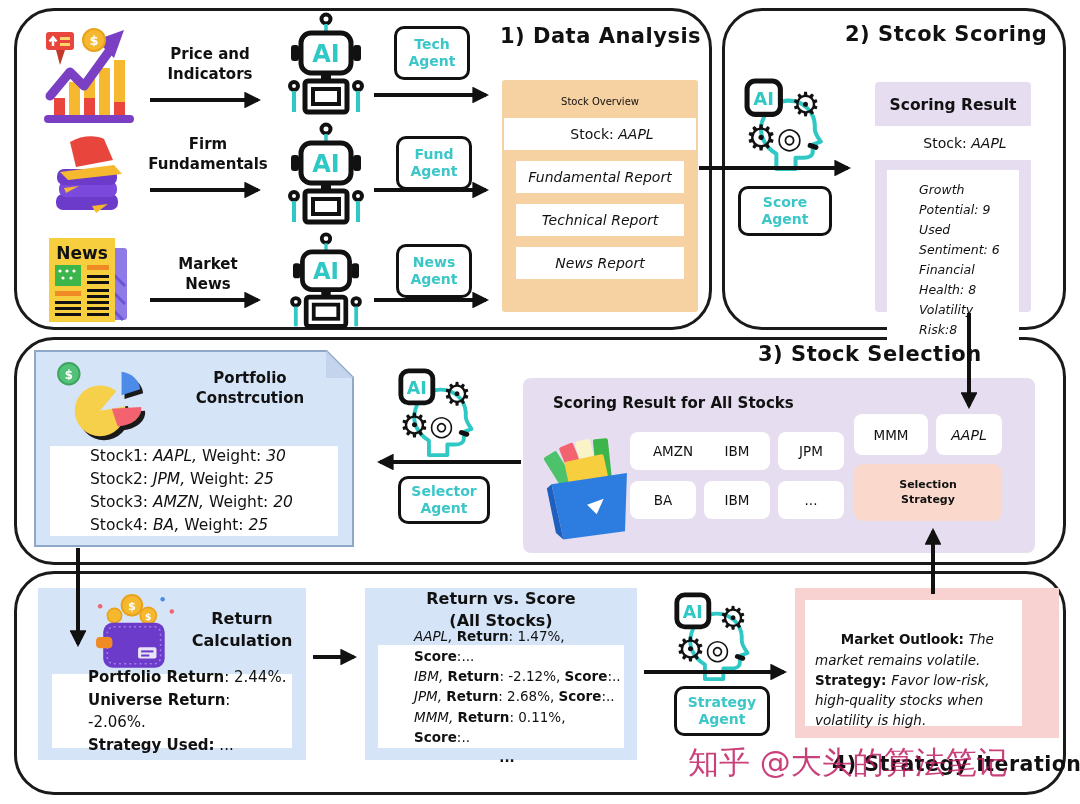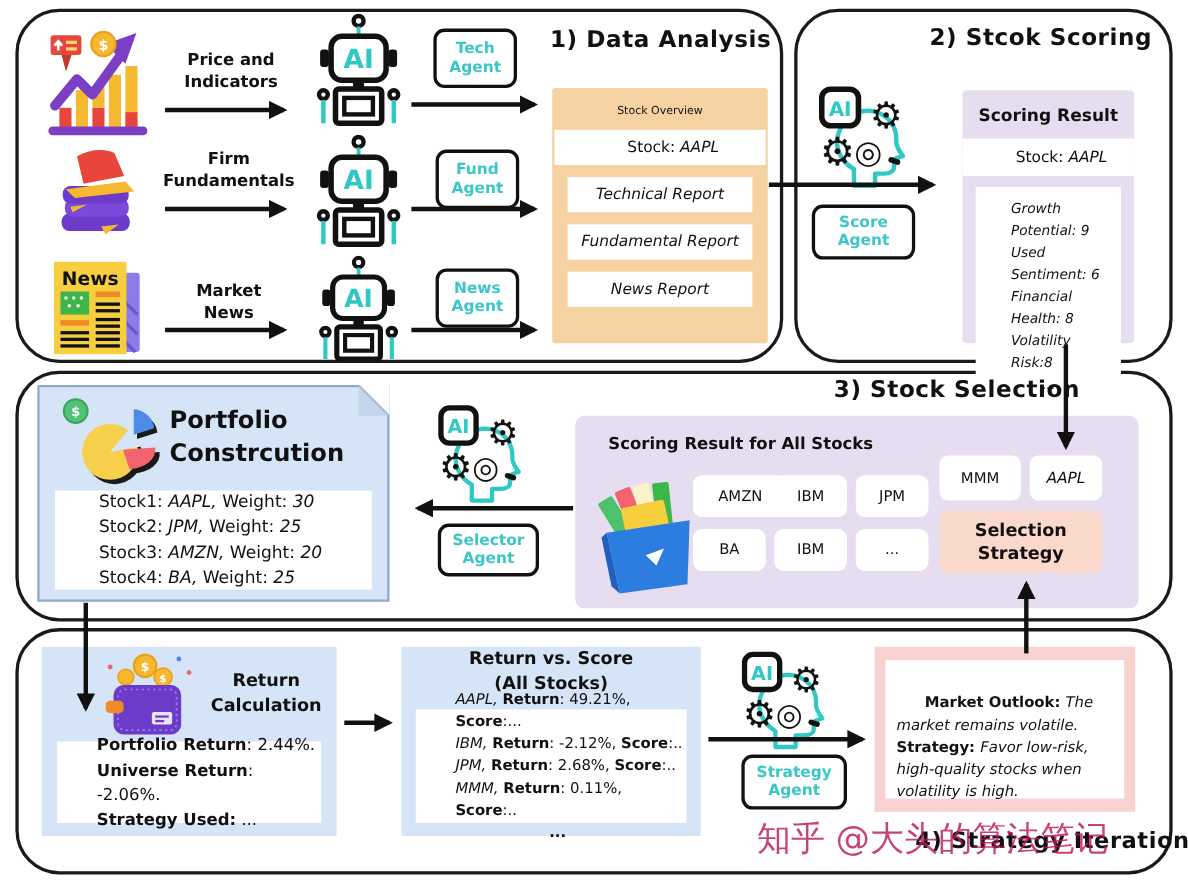--- a/index.html
+++ b/index.html
@@ -220,24 +220,24 @@
     <span>News</span>
     <span>Agent</span>
   </div>
 
   <div class="panel overview" style="left:502px;top:80px;width:196px;height:232px">
     <div class="p-title">Stock Overview</div>
     <div class="wrow pre">
       <span>Stock: </span><span class="bi">AAPL</span>
     </div>
     <div class="wrow it">
-        <span>Technical Report</span>
+        <span>Fundamental Report</span>
       </div>
     <div class="wrow it">
-        <span>Fundamental Report</span>
+        <span>Technical Report</span>
       </div>
     <div class="wrow it">
         <span>News Report</span>
       </div>
   </div>
 
   <div class="sec-title" style="left:845px;top:22px">2) Stcok Scoring</div>
   <svg class="abs" style="left:742px;top:76px" width="96" height="96">
       <use href="#sym-aihead"></use>
     </svg>
@@ -259,21 +259,21 @@
     </div>
   </div>
 
   <div class="sec-title" style="left:758px;top:342px">3) Stock Selection</div>
 
   <div class="panel" style="left:34px;top:350px;width:320px;height:197px;background:#D6E4F8;border:2px solid #8FA8C8">
     <div class="fold"></div>
     <svg class="abs" style="left:12px;top:8px" width="112" height="86">
         <use href="#sym-pie"></use>
       </svg>
-    <div style="position:absolute;left:118px;top:16px;width:192px;font-weight:bold;font-size:22px;line-height:1.35">
+    <div style="position:absolute;left:118px;top:16px;width:192px;text-align:center;font-weight:bold;font-size:15px;line-height:1.35">
       <div>Portfolio</div>
         <div>Constrcution</div>
     </div>
     <div style="position:absolute;left:14px;top:94px;width:288px;height:90px;background:#fff;display:flex;flex-direction:column;justify-content:center;padding-left:16px;box-sizing:border-box;font-size:15.5px;line-height:1.5">
       <div class="pre"><span>Stock1: </span><span class="bi">AAPL,</span><span> Weight: </span><span class="bi">30</span></div>
       <div class="pre"><span>Stock2: </span><span class="bi">JPM,</span><span> Weight: </span><span class="bi">25</span></div>
       <div class="pre"><span>Stock3: </span><span class="bi">AMZN,</span><span> Weight: </span><span class="bi">20</span></div>
       <div class="pre"><span>Stock4: </span><span class="bi">BA,</span><span> Weight: </span><span class="bi">25</span></div>
     </div>
   </div>
@@ -309,21 +309,21 @@
     </div>
   <div class="chip" style="left:778px;top:481px;width:66px;height:38px">
       <span>...</span>
     </div>
   <div class="chip" style="left:854px;top:414px;width:74px;height:41px">
       <span>MMM</span>
     </div>
   <div class="chip bi" style="left:936px;top:414px;width:66px;height:41px;font-size:14px">
       <span>AAPL</span>
     </div>
-  <div style="position:absolute;left:854px;top:464px;width:148px;height:57px;background:#FAD9CC;border-radius:9px;display:flex;flex-direction:column;align-items:center;justify-content:center;font-weight:bold;font-size:16px;line-height:1.3">
+  <div style="position:absolute;left:854px;top:464px;width:148px;height:57px;background:#FAD9CC;border-radius:9px;display:flex;flex-direction:column;align-items:center;justify-content:center;font-weight:bold;font-size:11px;line-height:1.3">
     <span>Selection</span>
       <span>Strategy</span>
   </div>
 
   <div class="panel blue" style="left:38px;top:588px;width:268px;height:172px">
     <svg class="abs" style="left:52px;top:4px" width="92" height="84">
         <use href="#sym-wallet"></use>
       </svg>
     <div style="position:absolute;left:148px;top:20px;width:112px;text-align:center;font-weight:bold;font-size:16px;line-height:1.4">
       <div>Return</div>
@@ -335,37 +335,37 @@
       <div class="pre"><span class="b">Strategy Used:</span><span> ...</span></div>
     </div>
   </div>
 
   <div class="panel blue" style="left:365px;top:588px;width:272px;height:172px">
     <div style="text-align:center;font-weight:bold;font-size:16px;line-height:1.4;margin-top:0">
       <div>Return vs. Score</div>
         <div>(All Stocks)</div>
     </div>
     <div style="position:absolute;left:13px;top:57px;width:246px;height:103px;background:#fff;display:flex;flex-direction:column;justify-content:center;padding-left:12px;box-sizing:border-box;font-size:13.5px;line-height:1.5">
-      <div class="pre"><span class="it">AAPL, </span><span class="b">Return</span><span>: 49.21%, </span><span class="b">Score</span><span>:...</span></div>
+      <div class="pre"><span class="it">AAPL, </span><span class="b">Return</span><span>: 1.47%, </span><span class="b">Score</span><span>:...</span></div>
       <div class="pre"><span class="it">IBM, </span><span class="b">Return</span><span>: -2.12%, </span><span class="b">Score</span><span>:..</span></div>
       <div class="pre"><span class="it">JPM, </span><span class="b">Return</span><span>: 2.68%, </span><span class="b">Score</span><span>:..</span></div>
       <div class="pre"><span class="it">MMM, </span><span class="b">Return</span><span>: 0.11%, </span><span class="b">Score</span><span>:..</span></div>
       <div class="b" style="text-align:center">...</div>
     </div>
   </div>
 
   <svg class="abs" style="left:672px;top:590px" width="92" height="92">
       <use href="#sym-aihead"></use>
     </svg>
   <div class="agent-box" style="left:674px;top:686px;width:96px;height:50px">
     <span>Strategy</span>
     <span>Agent</span>
   </div>
 
-  <div class="panel pink" style="left:795px;top:588px;width:237px;height:150px">
+  <div class="panel pink" style="left:795px;top:588px;width:264px;height:150px">
     <div class="pre" style="position:absolute;left:10px;top:12px;width:217px;height:126px;background:#fff;box-sizing:border-box;padding:9px 10px;font-size:13.5px;line-height:1.5">
       <span class="b">Market Outlook: </span><span class="it">The market remains volatile. </span><span class="b">Strategy: </span><span class="it">Favor low-risk, high-quality stocks when volatility is high.</span>
     </div>
   </div>
 
   <div class="sec-title" style="left:832px;top:752px;font-size:20.5px;z-index:8">4) Strategy Iteration</div>
   <div class="watermark" style="left:688px;top:742px">知乎 @大头的算法笔记</div>
 
   <svg id="arrows" width="1080" height="804" viewBox="0 0 1080 804">
     <defs>

